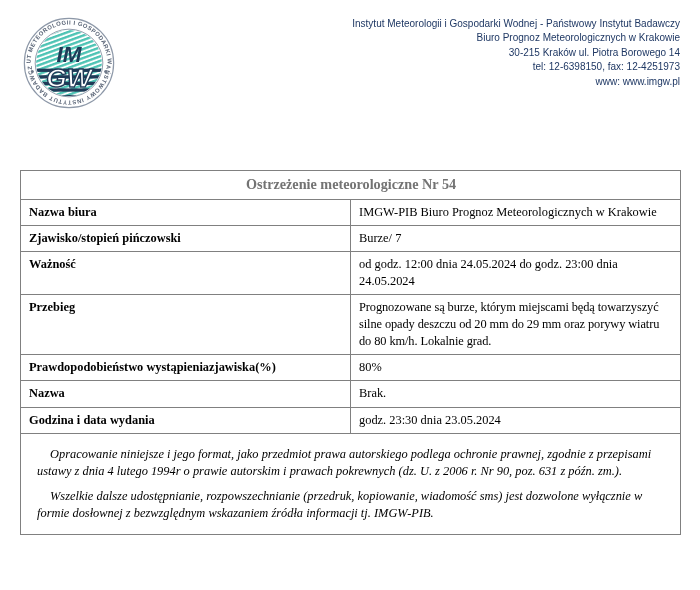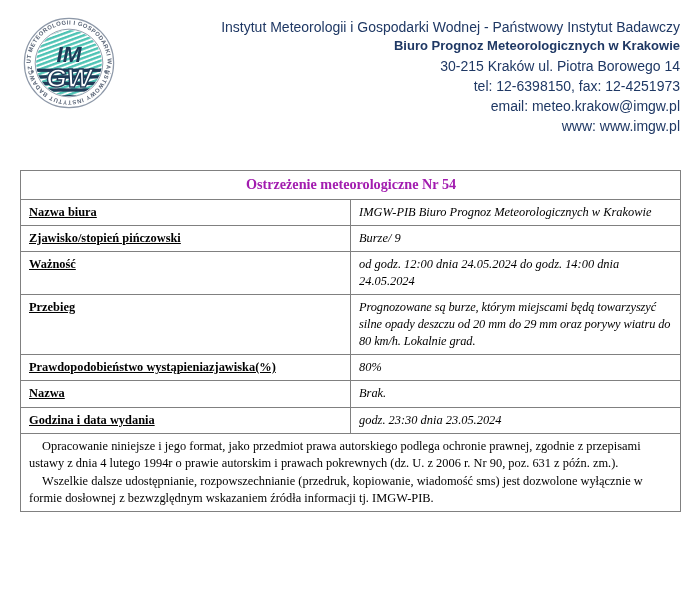--- a/index.html
+++ b/index.html
@@ -31,26 +31,26 @@
   .header-text {
     flex: 1 1 auto;
     text-align: right;
     font-family: "Liberation Sans", sans-serif;
     color: #1f3864;
     padding-top: 9px;
     padding-right: 2px;
     line-height: 1.44;
   }
   .header-text .ln {
-    font-size: 14px;
+    font-size: 10px;
     white-space: nowrap;
   }
   .header-text .ln.strong {
-    font-weight: bold;
-    font-size: 13px;
+    font-weight: normal;
+    font-size: 10px;
   }
 
   
   .table-zone {
     padding: 58px 19px 0 20px;
     box-sizing: border-box;
   }
   table.warn {
     width: 661px;
     border-collapse: collapse;
@@ -63,52 +63,51 @@
     vertical-align: top;
     font-size: 12.4px;
     line-height: 1.38;
   }
   td.title-cell {
     text-align: center;
     padding: 6px 4px 7px 4px;
     border-bottom: 1px solid #808080;
   }
   .warn-title {
-    color: #a21caf;
+    color: #737373;
     font-weight: bold;
     font-size: 14.2px;
     font-family: "Liberation Serif", serif;
   }
   td.label {
     width: 177px;
     font-weight: bold;
     font-size: 12.3px;
     padding-left: 9px;
     padding-top: 5px;
     padding-bottom: 5px;
-    text-decoration: underline;
   }
   td.value {
     padding-top: 5px;
     padding-bottom: 5px;
     padding-left: 9px;
-    font-style: italic;
   }
   td.value b { font-weight: bold; }
   .nowrap-tight { letter-spacing: -0.1px; }
 
   
   td.footer-cell {
     padding: 6px 9px 8px 7px;
     font-size: 11.6px;
     line-height: 1.46;
   }
   .footer-para {
     text-indent: 13px;
-    margin: 0;
+    margin: 8px;
+    font-style: italic;
   }
   .footer-para + .footer-para { margin-top: 1px; }
 </style>
 </head>
 <body>
 
 <div class="header">
 
   <div class="logo-wrap">
     <svg width="94" height="94" viewBox="0 0 200 200">
@@ -150,48 +149,47 @@
       <circle cx="22" cy="118" r="3.2" fill="#6e7888"></circle>
       <circle cx="178" cy="118" r="3.2" fill="#6e7888"></circle>
     </svg>
   </div>
 
   <div class="header-text">
     <div class="ln">Instytut Meteorologii i Gospodarki Wodnej - Państwowy Instytut Badawczy</div>
     <div class="ln strong">Biuro Prognoz Meteorologicznych w Krakowie</div>
     <div class="ln">30-215 Kraków ul. Piotra Borowego 14</div>
     <div class="ln">tel: 12-6398150, fax: 12-4251973</div>
-    <div class="ln">email: meteo.krakow@imgw.pl</div>
     <div class="ln">www: www.imgw.pl</div>
   </div>
 </div>
 
 <div class="table-zone">
   <table class="warn">
     <tbody>
       <tr>
         <td class="title-cell" colspan="2">
           <span class="warn-title">Ostrzeżenie meteorologiczne Nr 54</span>
         </td>
       </tr>
 
       <tr>
         <td class="label">Nazwa biura</td>
         <td class="value">IMGW-PIB Biuro Prognoz Meteorologicznych w Krakowie</td>
       </tr>
 
       <tr>
         <td class="label">Zjawisko/stopień pińczowski</td>
-        <td class="value">Burze/ 9</td>
+        <td class="value">Burze/ 7</td>
       </tr>
 
 
       <tr>
         <td class="label">Ważność</td>
-        <td class="value">od godz. 12:00 dnia 24.05.2024 do godz. 14:00 dnia 24.05.2024</td>
+        <td class="value">od godz. 12:00 dnia 24.05.2024 do godz. 23:00 dnia 24.05.2024</td>
       </tr>
 
       <tr>
         <td class="label">Przebieg</td>
         <td class="value nowrap-tight">Prognozowane są burze, którym miejscami będą towarzyszyć  silne opady deszczu od 20 mm do 29 mm oraz porywy wiatru do 80 km/h. Lokalnie grad.</td>
       </tr>
 
       <tr>
         <td class="label">Prawdopodobieństwo wystąpieniazjawiska(%)</td>
         <td class="value">80%</td>

